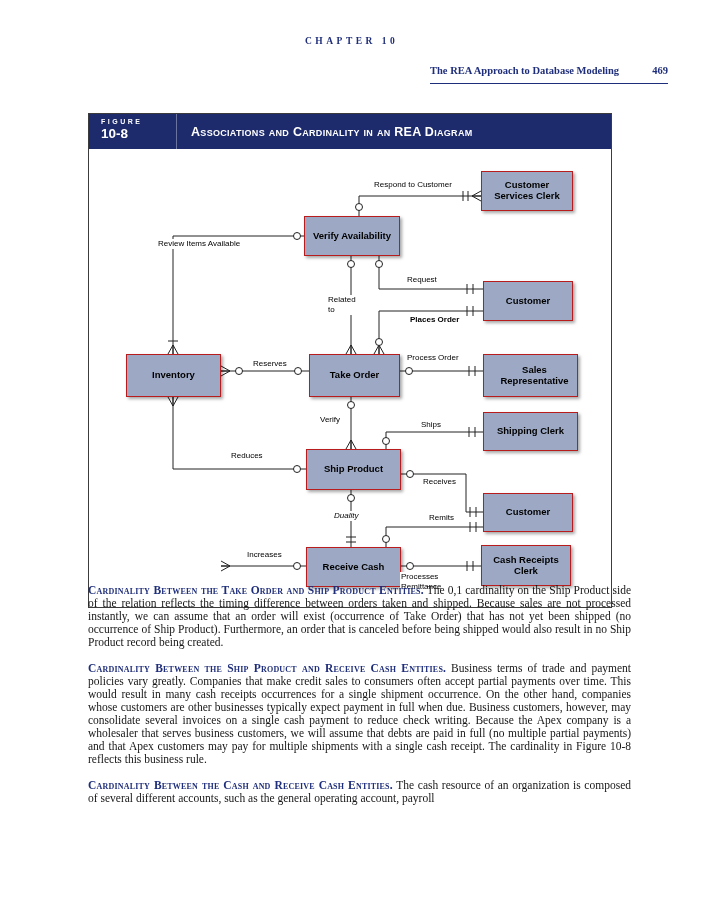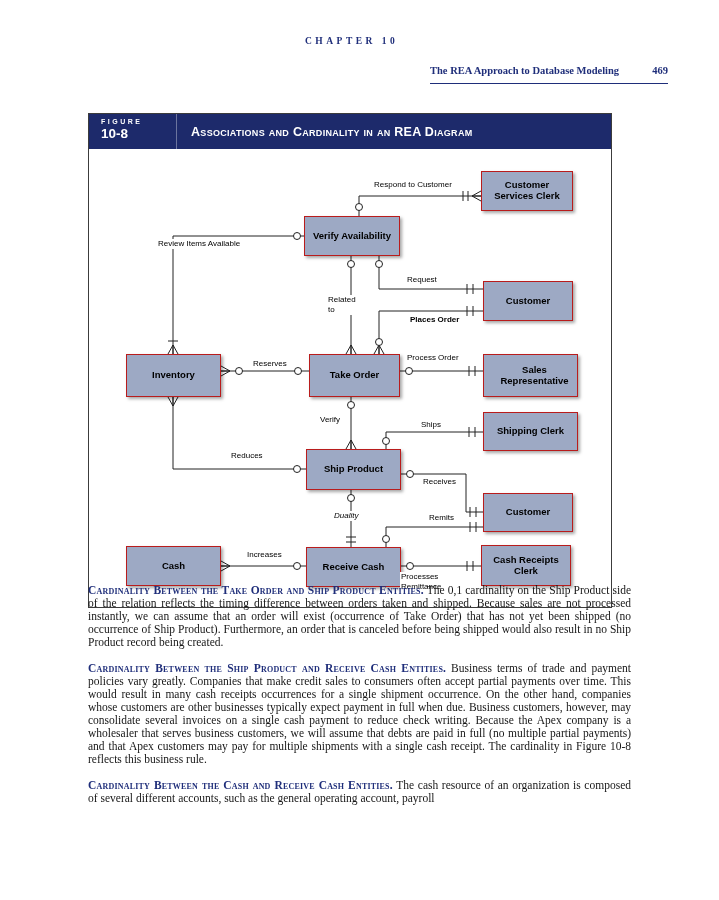--- a/index.html
+++ b/index.html
@@ -133,21 +133,20 @@
 
       <div class="entity" style="left:392px;top:22px;width:92px;height:40px;">Customer Services Clerk</div>
       <div class="entity" style="left:215px;top:67px;width:96px;height:40px;">Verify Availability</div>
       <div class="entity" style="left:394px;top:132px;width:90px;height:40px;">Customer</div>
       <div class="entity" style="left:37px;top:205px;width:95px;height:43px;">Inventory</div>
       <div class="entity" style="left:220px;top:205px;width:91px;height:43px;">Take Order</div>
       <div class="entity" style="left:394px;top:205px;width:95px;height:43px;padding-left:10px;">Sales Representative</div>
       <div class="entity" style="left:394px;top:263px;width:95px;height:39px;">Shipping Clerk</div>
       <div class="entity" style="left:217px;top:300px;width:95px;height:41px;">Ship Product</div>
       <div class="entity" style="left:394px;top:344px;width:90px;height:39px;">Customer</div>
-      <div class="entity" style="left:37px;top:397px;width:95px;height:40px;">Cash</div>
       <div class="entity" style="left:217px;top:398px;width:95px;height:40px;">Receive Cash</div>
       <div class="entity" style="left:392px;top:396px;width:90px;height:41px;">Cash Receipts Clerk</div>
 
       <div class="rel-label" style="left:284px;top:31px;">Respond to Customer</div>
       <div class="rel-label" style="left:68px;top:90px;">Review Items Available</div>
       <div class="rel-label" style="left:317px;top:126px;">Request</div>
       <div class="rel-label" style="left:238px;top:146px;width:34px;">Related to</div>
       <div class="rel-label" style="left:320px;top:166px;font-weight:bold;">Places Order</div>
       <div class="rel-label" style="left:163px;top:210px;">Reserves</div>
       <div class="rel-label" style="left:317px;top:204px;">Process Order</div>

